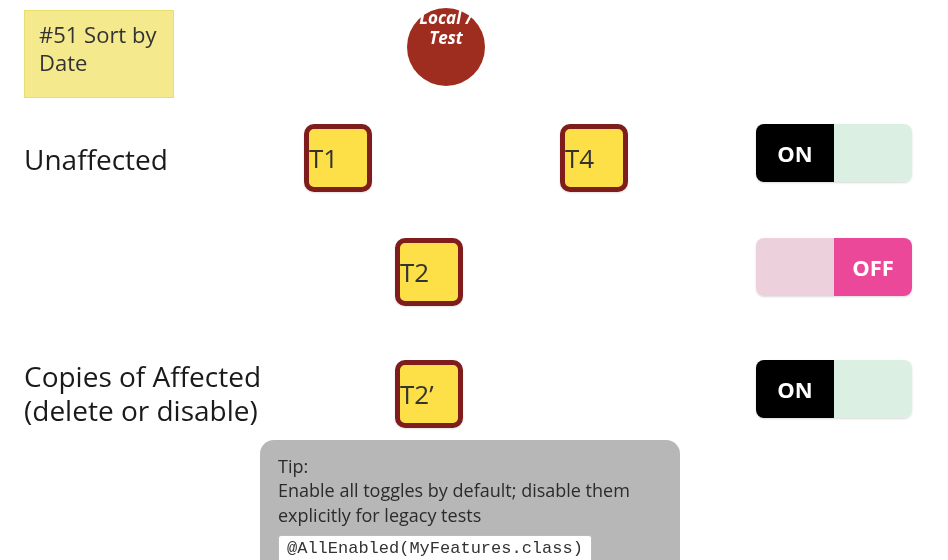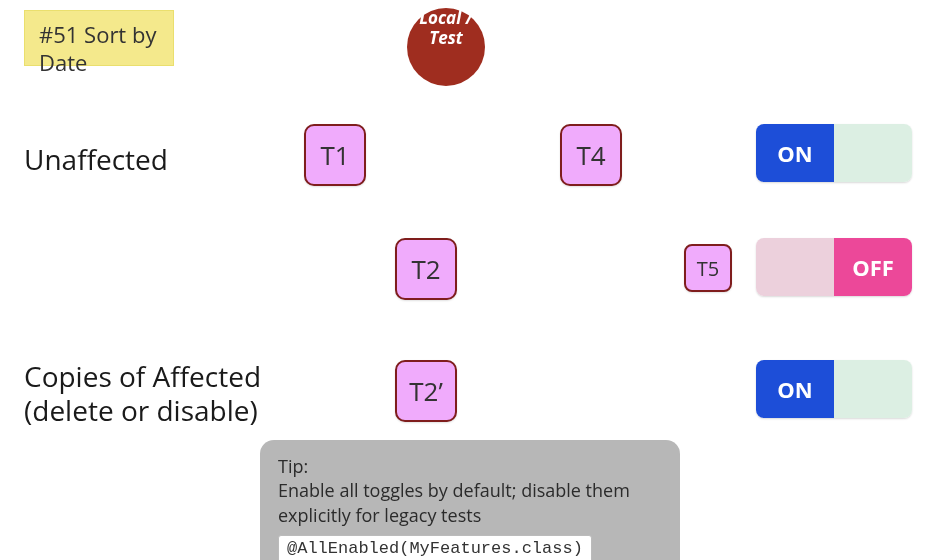--- a/index.html
+++ b/index.html
@@ -1,32 +1,32 @@
 <!DOCTYPE html>
 <html><head>
 <meta charset="utf-8">
 <style>
   html,body{margin:0;padding:0;width:948px;height:560px;background:#fff;font-family:"Open Sans","Segoe UI",Arial,sans-serif;color:#1a1a1a}
   .canvas{position:relative;width:948px;height:560px}
 
-  .sticky{position:absolute;left:24px;top:10px;width:150px;height:56px;background:#f4e98c;border:1px solid #eadf6e;padding:10px 14px;box-sizing:border-box;font-size:22px;line-height:1.25;color:#333}
+  .sticky{position:absolute;left:24px;top:10px;width:150px;height:88px;background:#f4e98c;border:1px solid #eadf6e;padding:10px 14px;box-sizing:border-box;font-size:22px;line-height:1.25;color:#333}
 
   .local-test{position:absolute;left:407px;top:8px;width:78px;height:78px;border-radius:50%;background:#9f2d1f;color:#fff;font-style:italic;font-weight:700;font-size:17px;line-height:1.15;display:flex;justify-content:center;text-align:center}
 
   .row-label{position:absolute;left:24px;font-size:28px;color:#1a1a1a}
   .row-label.r1{top:140px}
   .row-label.r2{top:254px}
   .row-label.r3{top:360px;line-height:1.2}
 
-  .tbox{position:absolute;width:58px;height:58px;border-radius:10px;background:#f0abfc;border:2px solid #7f1d1d;box-shadow:0 1px 2px rgba(0,0,0,.12);display:flex;align-items:center;justify-content:center;font-size:26px;color:#333}
+  .tbox{position:absolute;width:58px;height:58px;border-radius:10px;background:#fde047;border:5px solid #7f1d1d;box-shadow:0 1px 2px rgba(0,0,0,.12);display:flex;align-items:center;font-size:26px;color:#333}
   .tbox.small{width:44px;height:44px;font-size:20px;border-radius:8px}
 
   .toggle{position:absolute;width:156px;height:58px;border-radius:8px;display:flex;overflow:hidden;box-shadow:0 1px 2px rgba(0,0,0,.15)}
   .toggle .half{flex:1;display:flex;align-items:center;justify-content:center;font-weight:700;font-size:22px;color:#fff}
-  .toggle.on .half.left{background:#1d4ed8}
+  .toggle.on .half.left{background:#000000}
   .toggle.on .half.right{background:#dcefe3}
   .toggle.off .half.left{background:#ecd0dc}
   .toggle.off .half.right{background:#ec4899}
 
   .tip-box{position:absolute;left:260px;top:440px;width:420px;background:#b7b7b7;border-radius:14px;padding:14px 18px 16px;box-sizing:border-box;color:#2b2b2b;font-size:18px;line-height:1.35}
   .tip-code{display:inline-block;margin-top:8px;background:#fff;border:1px solid #bbb;border-radius:3px;padding:2px 8px;font-family:"Courier New",monospace;font-size:17px;color:#333}
 </style>
 </head>
 <body>
 
@@ -55,23 +55,20 @@
   <div class="toggle on" style="left:756px;top:124px">
     <div class="half left">
         <span>ON</span>
       </div>
     <div class="half right"></div>
   </div>
 
   <div class="tbox" style="left:395px;top:238px">
       <span>T2</span>
     </div>
-  <div class="tbox small" style="left:684px;top:244px">
-      <span>T5</span>
-    </div>
   <div class="toggle off" style="left:756px;top:238px">
     <div class="half left"></div>
     <div class="half right">
         <span>OFF</span>
       </div>
   </div>
 
   <div class="row-label r3">
     <span>Copies of Affected</span><br>
     <span>(delete or disable)</span>

